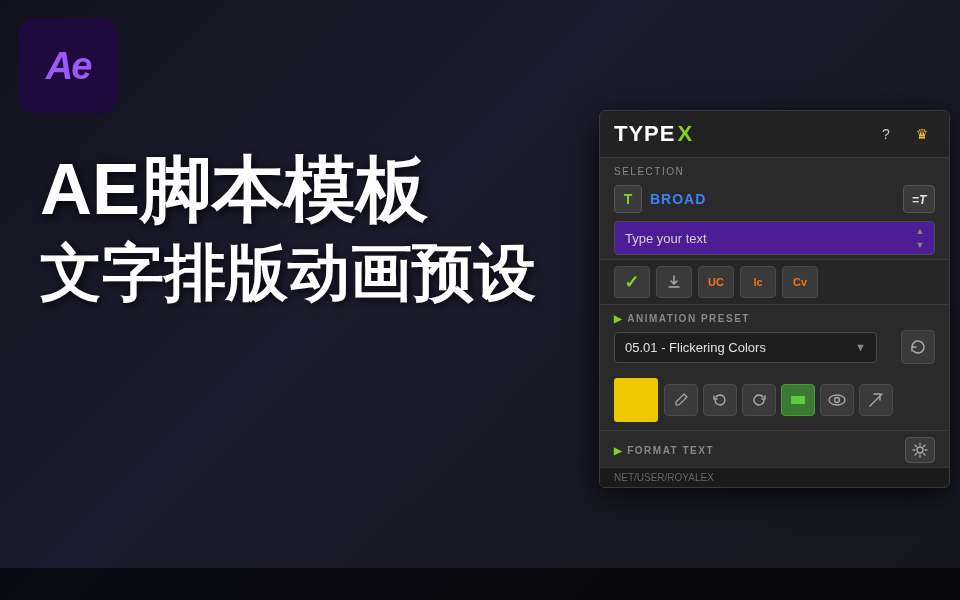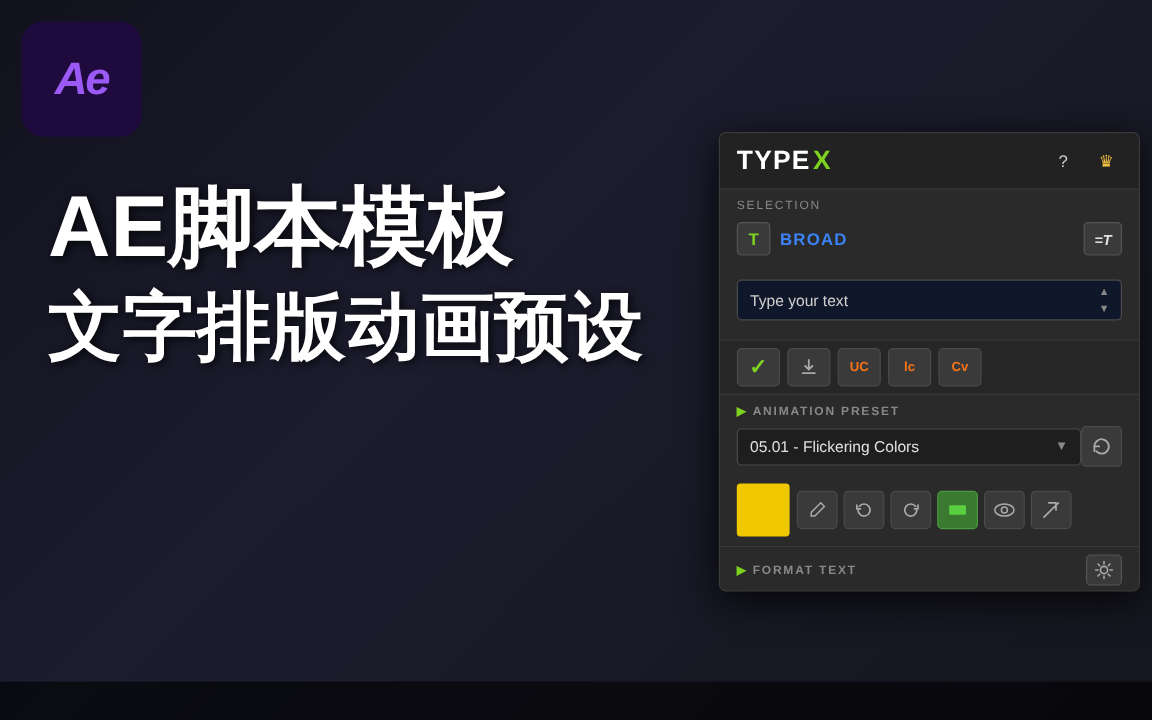--- a/index.html
+++ b/index.html
@@ -186,22 +186,22 @@
       justify-content: center;
       border: 1px solid #555;
     }
     .selection-right-icon svg {
       width: 18px;
       height: 18px;
     }
 
     
     .text-input-row {
-      margin: 16px 14px;
-      background: #0f172a;
+      margin: 4px 14px;
+      background: #4c1d95;
       border-radius: 4px;
       border: 1px solid #4a4a4a;
       display: flex;
       align-items: center;
       overflow: hidden;
     }
     .text-input-field {
       flex: 1;
       background: transparent;
       border: none;
@@ -271,21 +271,21 @@
       margin-bottom: 6px;
     }
     .triangle-icon {
       color: #7ed321;
       font-size: 10px;
     }
 
     .preset-row {
       display: flex;
       align-items: center;
-      gap: 0;
+      gap: 24px;
     }
     .preset-dropdown {
       flex: 1;
       background: #1e1e1e;
       border: 1px solid #4a4a4a;
       border-radius: 4px;
       padding: 7px 10px;
       color: #e0e0e0;
       font-size: 13px;
       display: flex;
@@ -493,18 +493,21 @@
       <span>FORMAT TEXT</span>
     </div>
     <div class="tool-btn" style="background:#3a3a3a; border:1px solid #555; width:30px; height:26px;">
       <svg width="16" height="16" viewBox="0 0 16 16" fill="none">
         <circle cx="8" cy="8" r="3" stroke="#aaa" stroke-width="1.3"></circle>
         <path d="M8 1v2M8 13v2M1 8h2M13 8h2M3 3l1.5 1.5M11.5 11.5L13 13M3 13l1.5-1.5M11.5 4.5L13 3" stroke="#aaa" stroke-width="1.3" stroke-linecap="round"></path>
       </svg>
     </div>
   </div>
 
+  <div style="background:#1a1a1a; padding: 4px 14px; font-size:10px; color:#666; border-top: 1px solid #333;">
+    <span>NET/USER/ROYALEX</span>
+  </div>
 
 </div>
 
 <div class="bottom-bar">
   <span></span>
 </div>
 
 </body></html>

